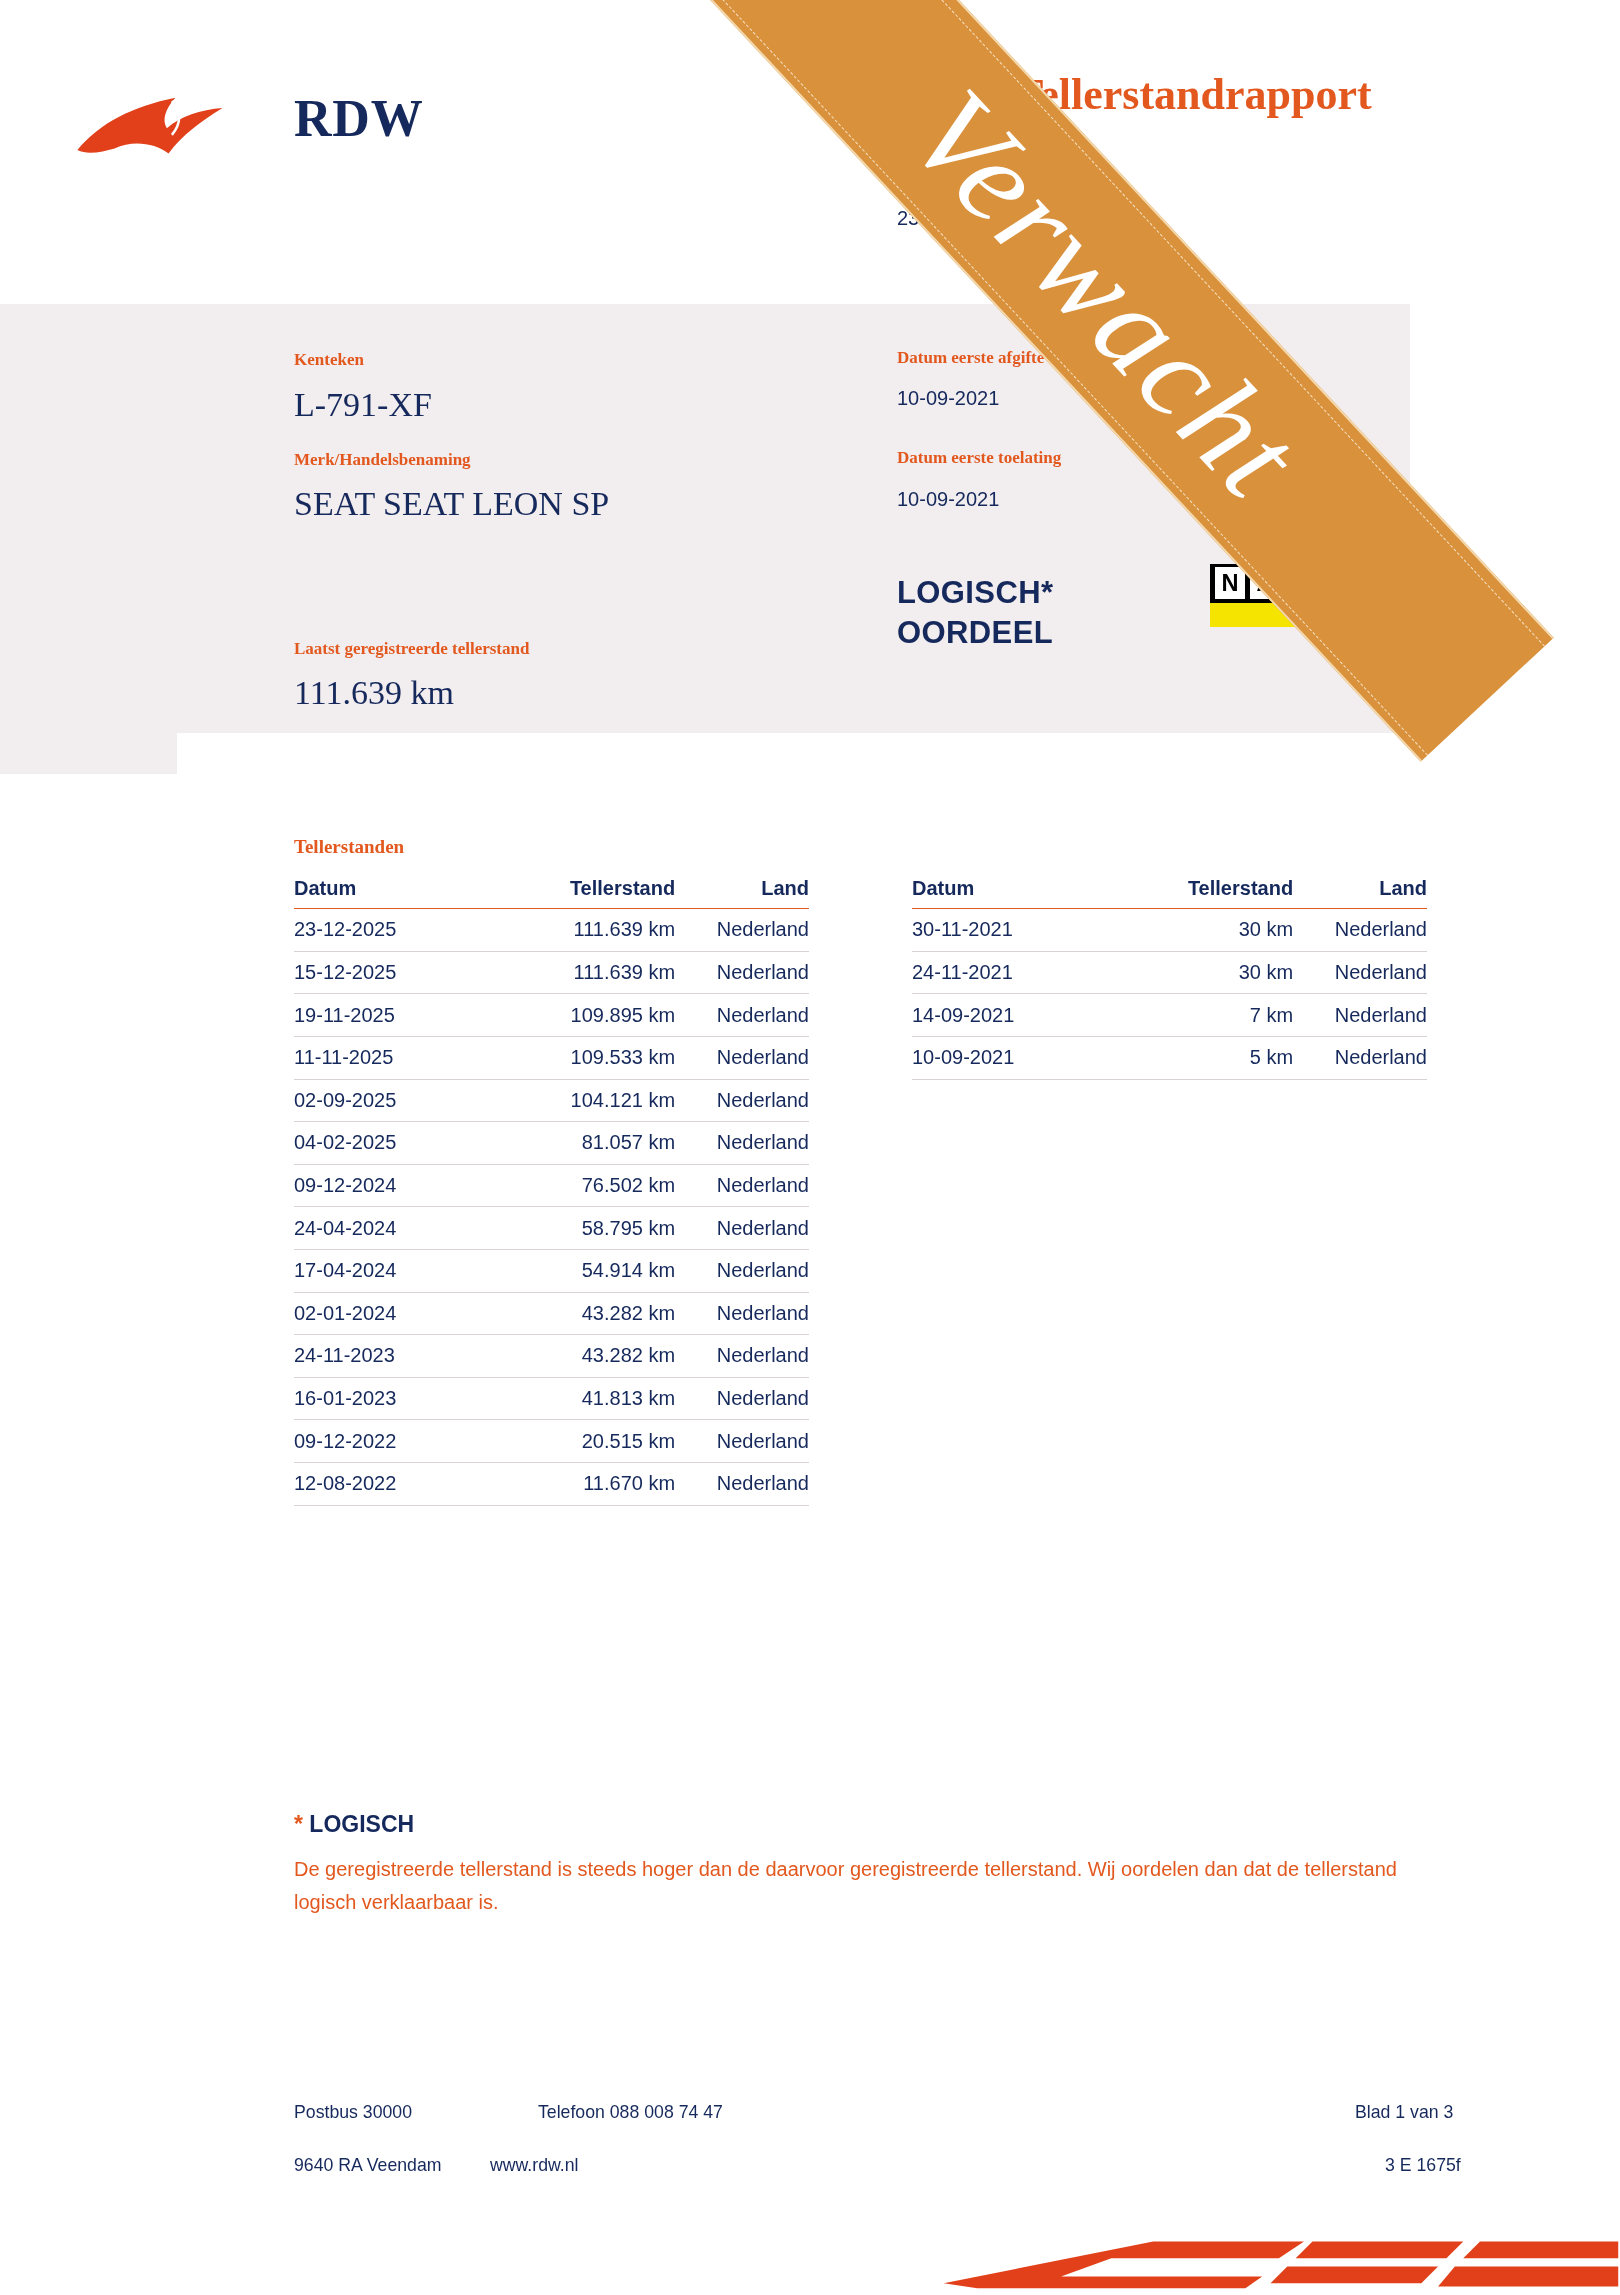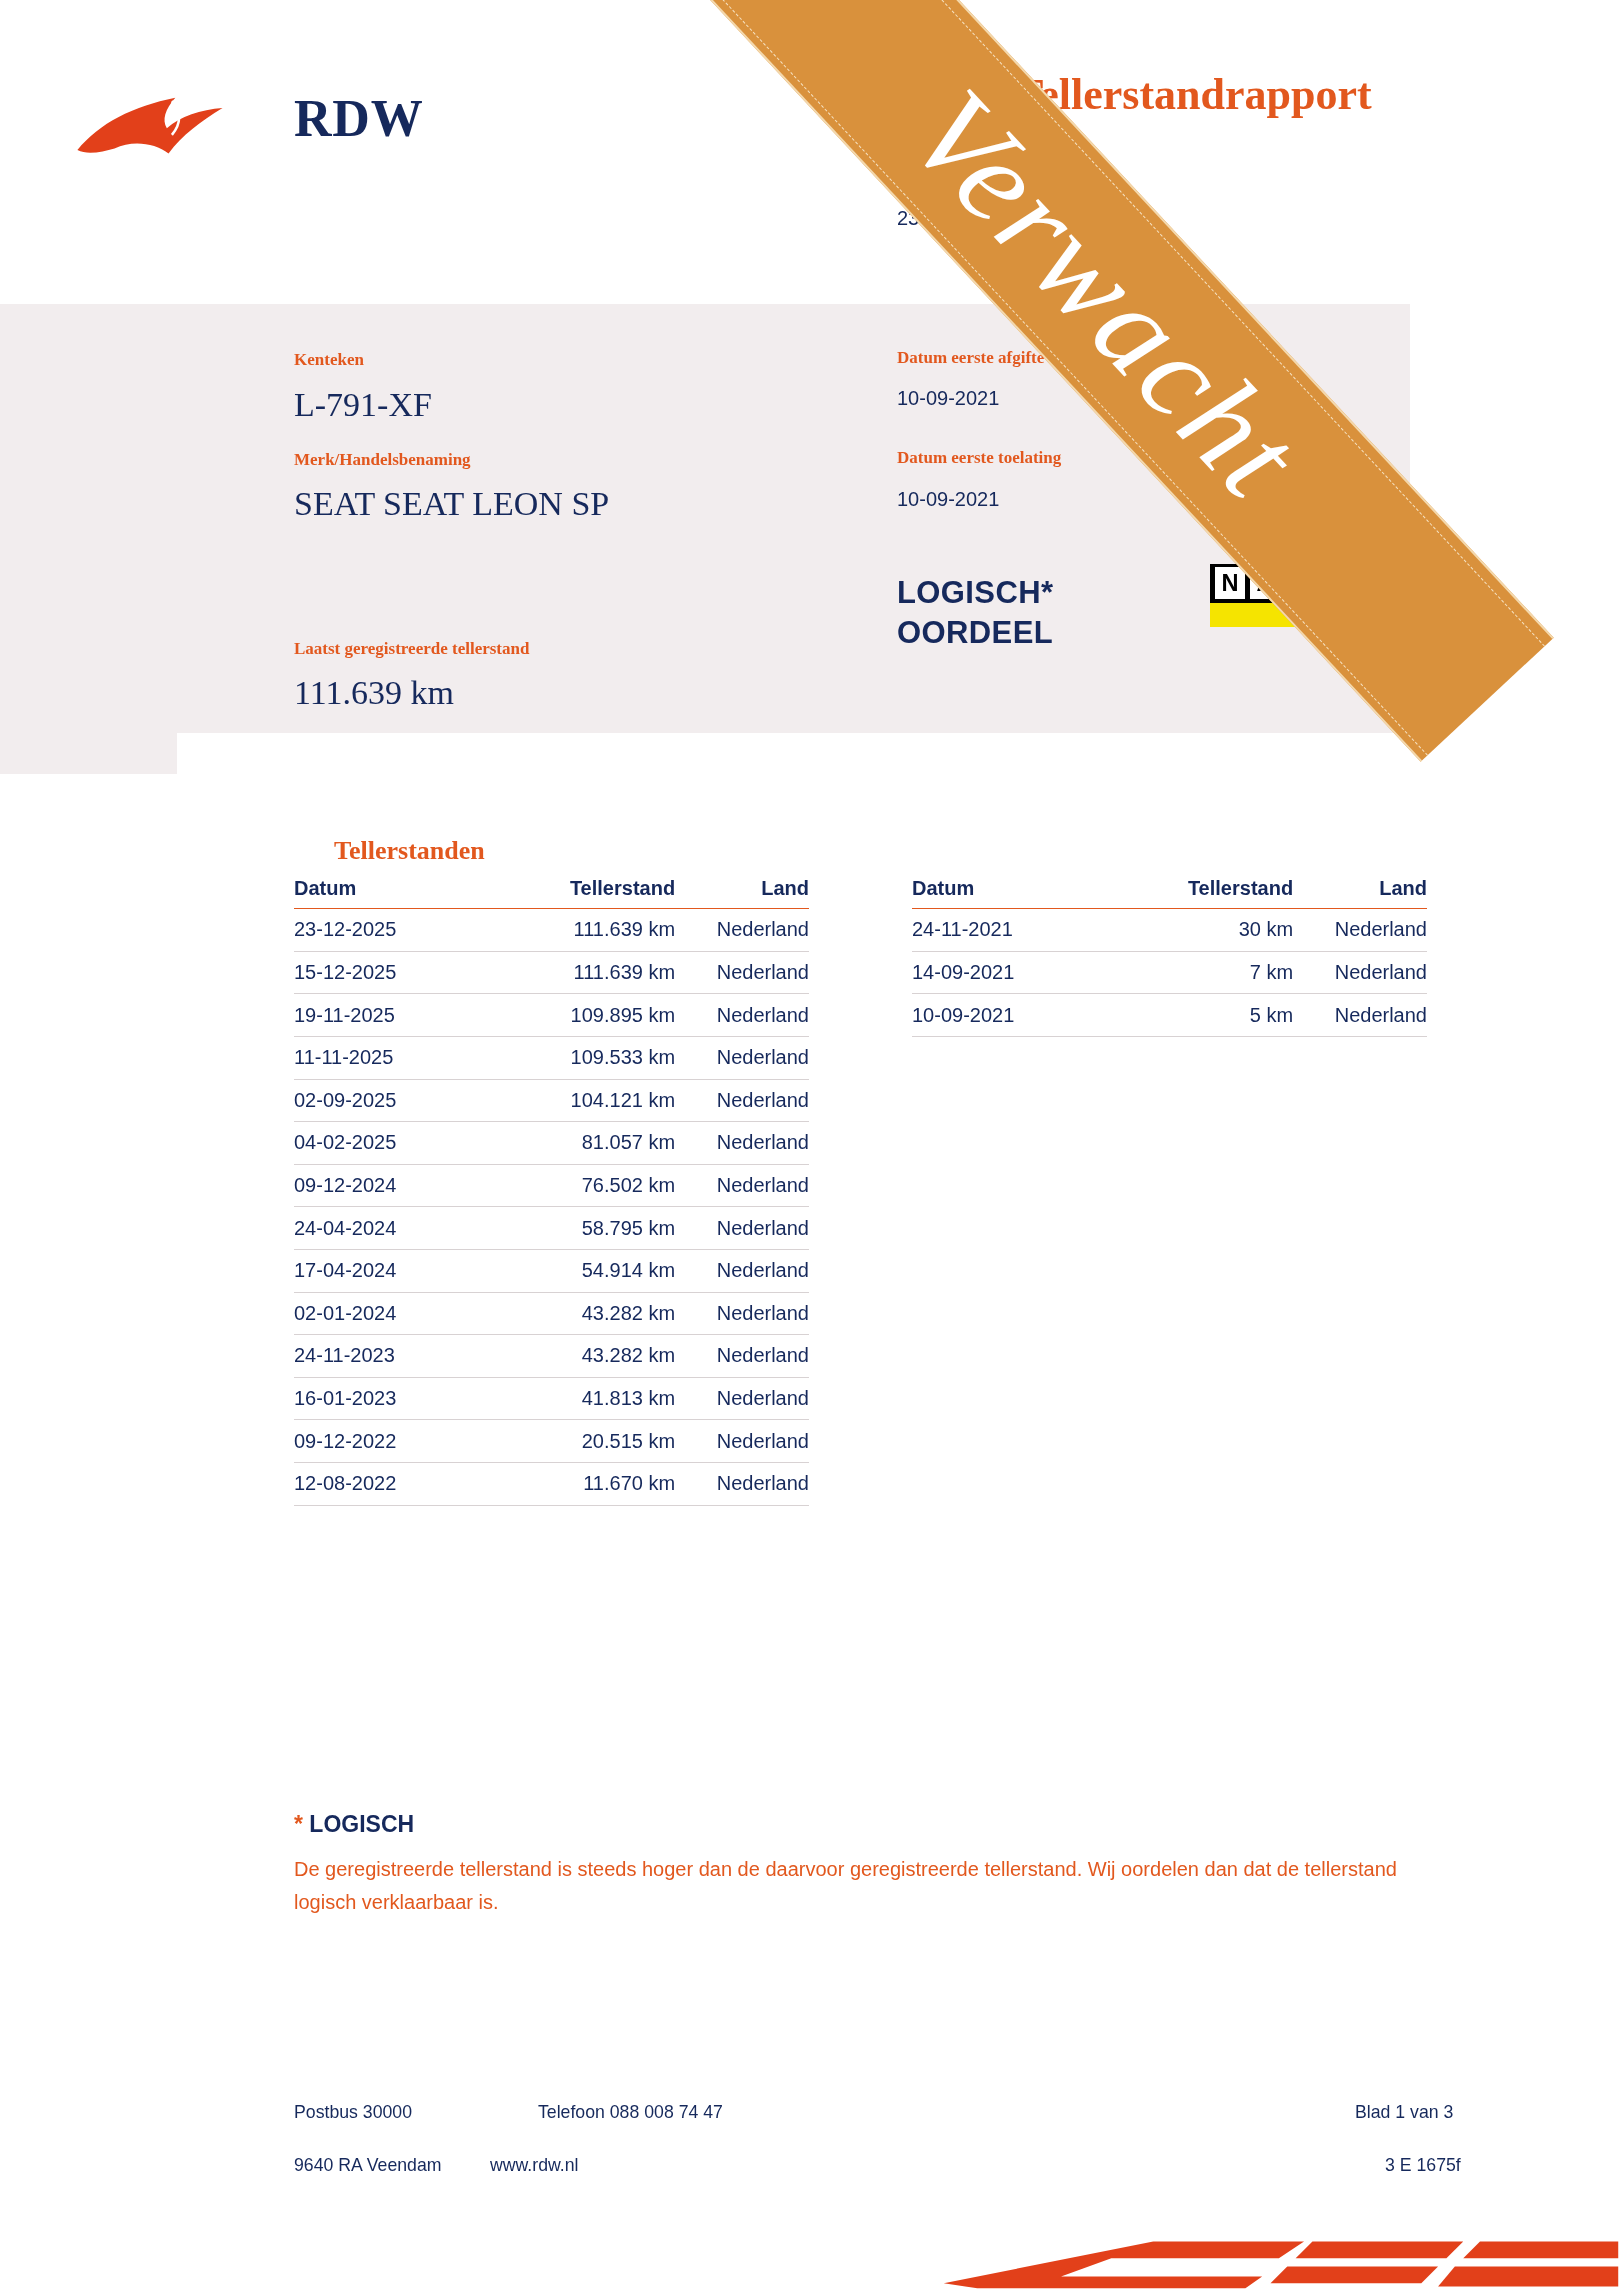--- a/index.html
+++ b/index.html
@@ -178,23 +178,22 @@
     background: #f5e400;
   }
 
   
   .table-title {
     position: absolute;
     left: 294px;
     top: 836px;
     font-family: "Liberation Serif", serif;
     font-weight: bold;
-    font-size: 26px;
+    font-size: 19px;
     color: #e2581e;
-    margin-left: 40px;
   }
   .tbl {
     position: absolute;
     border-collapse: collapse;
   }
   .tbl.left  { left: 294px; top: 870px; width: 515px; }
   .tbl.right { left: 912px; top: 870px; width: 515px; }
   .tbl th {
     font-size: 20px;
     font-weight: bold;
@@ -439,20 +438,25 @@
   <table class="tbl right">
     <thead>
       <tr>
         <th class="col-datum">Datum</th>
         <th class="col-stand num">Tellerstand</th>
         <th class="col-land land">Land</th>
       </tr>
     </thead>
     <tbody id="right-body">
         <tr>
+          <td class="col-datum">30-11-2021</td>
+          <td class="col-stand num">30 km</td>
+          <td class="col-land land">Nederland</td>
+        </tr>
+        <tr>
           <td class="col-datum">24-11-2021</td>
           <td class="col-stand num">30 km</td>
           <td class="col-land land">Nederland</td>
         </tr>
         <tr>
           <td class="col-datum">14-09-2021</td>
           <td class="col-stand num">7 km</td>
           <td class="col-land land">Nederland</td>
         </tr>
         <tr>

